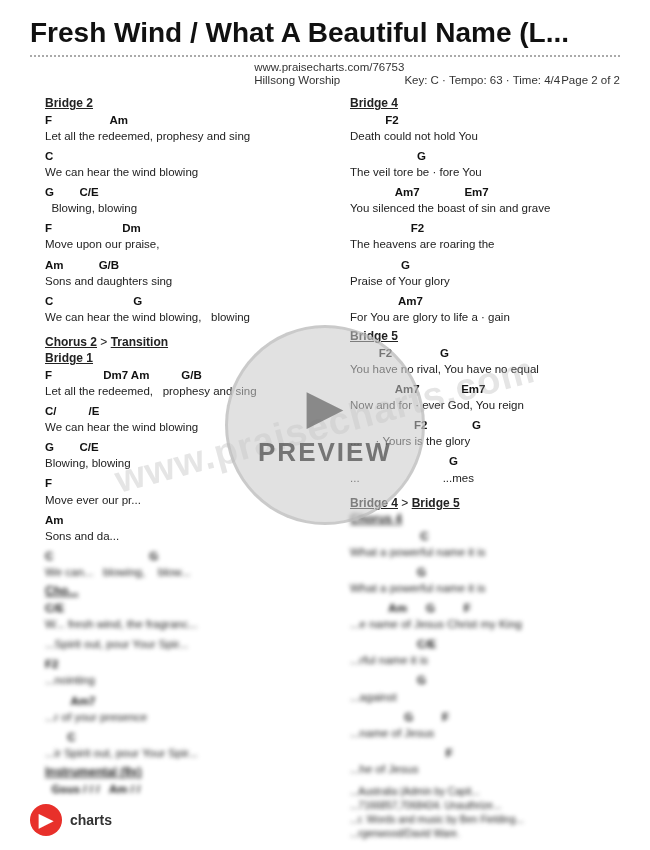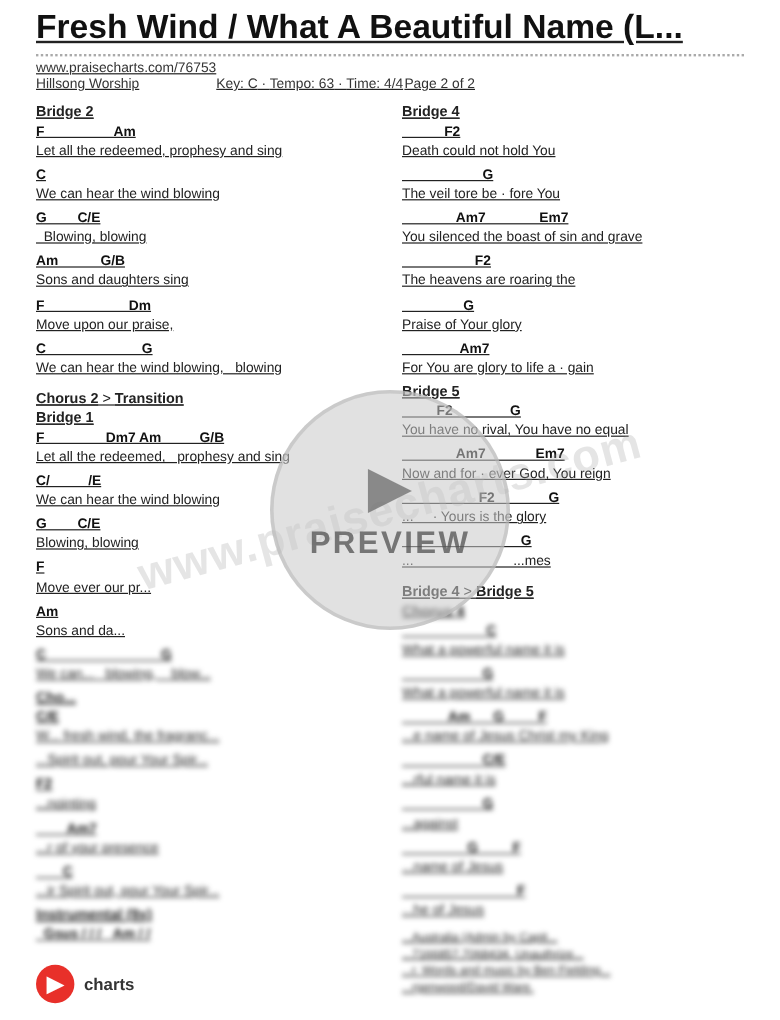--- a/index.html
+++ b/index.html
@@ -10,58 +10,58 @@
       font-family: Arial, sans-serif;
       font-size: 12px;
       color: #222;
       overflow: hidden;
       position: relative;
     }
 
     .page-container {
       width: 650px;
       height: 850px;
-      padding: 8px 30px 18px 30px;
+      padding: 18px 30px 18px 30px;
       position: relative;
-      text-decoration: underline;
     }
 
     .title {
       font-size: 28px;
       font-weight: bold;
       color: #111;
       margin-bottom: 4px;
       line-height: 1.1;
     }
 
     .dotted-line {
       border: none;
       border-top: 2px dotted #aaa;
       margin: 6px 0 4px 0;
     }
 
     .meta-row {
       display: flex;
-      justify-content: flex-start;
+      justify-content: flex-end;
       font-size: 11.5px;
       color: #333;
       margin-bottom: 10px;
     }
 
     .meta-left { display: flex; flex-direction: column; gap: 1px; }
     .meta-right { display: flex; flex-direction: row; align-items: flex-end; gap: 1px; }
 
     .columns {
       display: flex;
       gap: 20px;
     }
 
     .col {
       flex: 1;
       min-width: 0;
+      margin-left: 15px;
     }
 
     .section-title {
       font-weight: bold;
       font-size: 12px;
       text-decoration: underline;
       margin-bottom: 2px;
       margin-top: 10px;
     }
 
@@ -217,26 +217,26 @@
         </div>
         <div class="block">
           <div class="chord-line">C</div>
           <div class="lyric-line">We can hear the wind blowing</div>
         </div>
         <div class="block">
           <div class="chord-line">G &nbsp;&nbsp;&nbsp;&nbsp;&nbsp;&nbsp;&nbsp;C/E</div>
           <div class="lyric-line">&nbsp;&nbsp;Blowing, blowing</div>
         </div>
         <div class="block">
+          <div class="chord-line">F &nbsp;&nbsp;&nbsp;&nbsp;&nbsp;&nbsp;&nbsp;&nbsp;&nbsp;&nbsp;&nbsp;&nbsp;&nbsp;&nbsp;&nbsp;&nbsp;&nbsp;&nbsp;&nbsp;&nbsp;&nbsp;Dm</div>
+          <div class="lyric-line">Move upon our praise,</div>
+        </div>
+        <div class="block">
           <div class="chord-line">Am &nbsp;&nbsp;&nbsp;&nbsp;&nbsp;&nbsp;&nbsp;&nbsp;&nbsp;&nbsp;G/B</div>
           <div class="lyric-line">Sons and daughters sing</div>
-        </div>
-        <div class="block">
-          <div class="chord-line">F &nbsp;&nbsp;&nbsp;&nbsp;&nbsp;&nbsp;&nbsp;&nbsp;&nbsp;&nbsp;&nbsp;&nbsp;&nbsp;&nbsp;&nbsp;&nbsp;&nbsp;&nbsp;&nbsp;&nbsp;&nbsp;Dm</div>
-          <div class="lyric-line">Move upon our praise,</div>
         </div>
         <div class="block">
           <div class="chord-line">C &nbsp;&nbsp;&nbsp;&nbsp;&nbsp;&nbsp;&nbsp;&nbsp;&nbsp;&nbsp;&nbsp;&nbsp;&nbsp;&nbsp;&nbsp;&nbsp;&nbsp;&nbsp;&nbsp;&nbsp;&nbsp;&nbsp;&nbsp;&nbsp;G</div>
           <div class="lyric-line">We can hear the wind blowing, &nbsp;&nbsp;blowing</div>
         </div>
       </div>
 
       <div>
         <div class="transition-label">
           <strong>Chorus 2</strong> &gt; <strong>Transition</strong>

